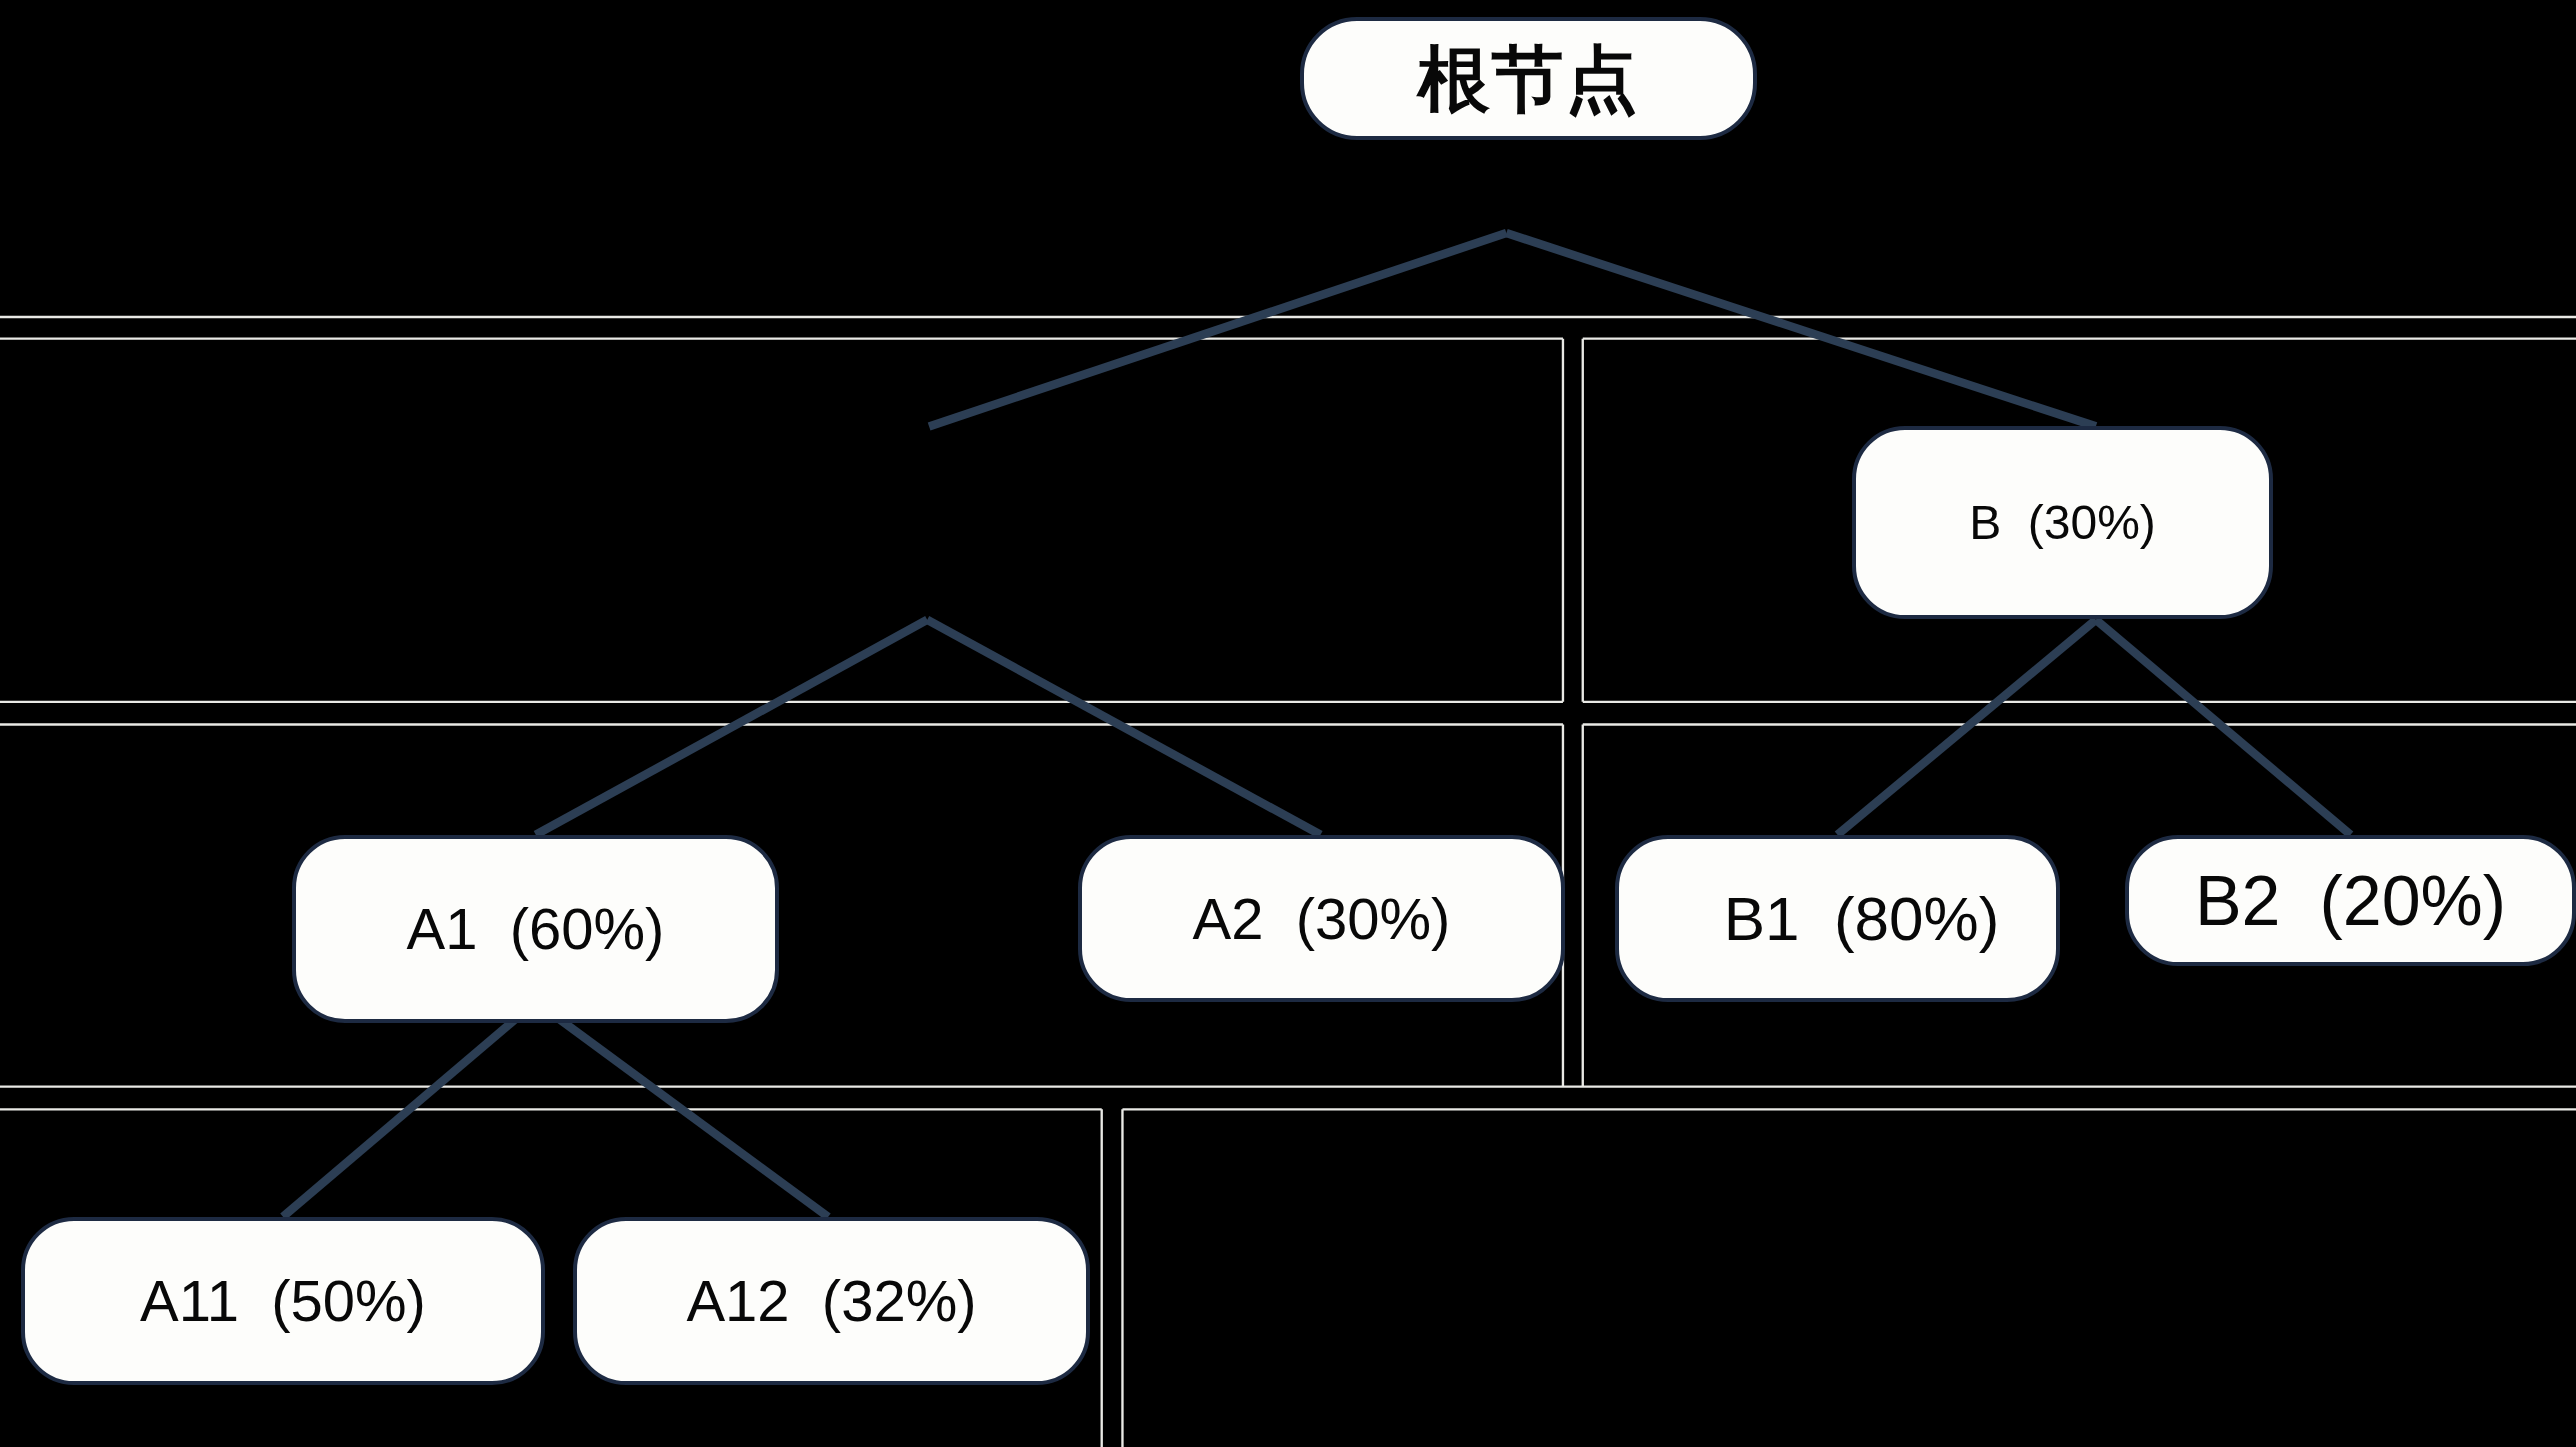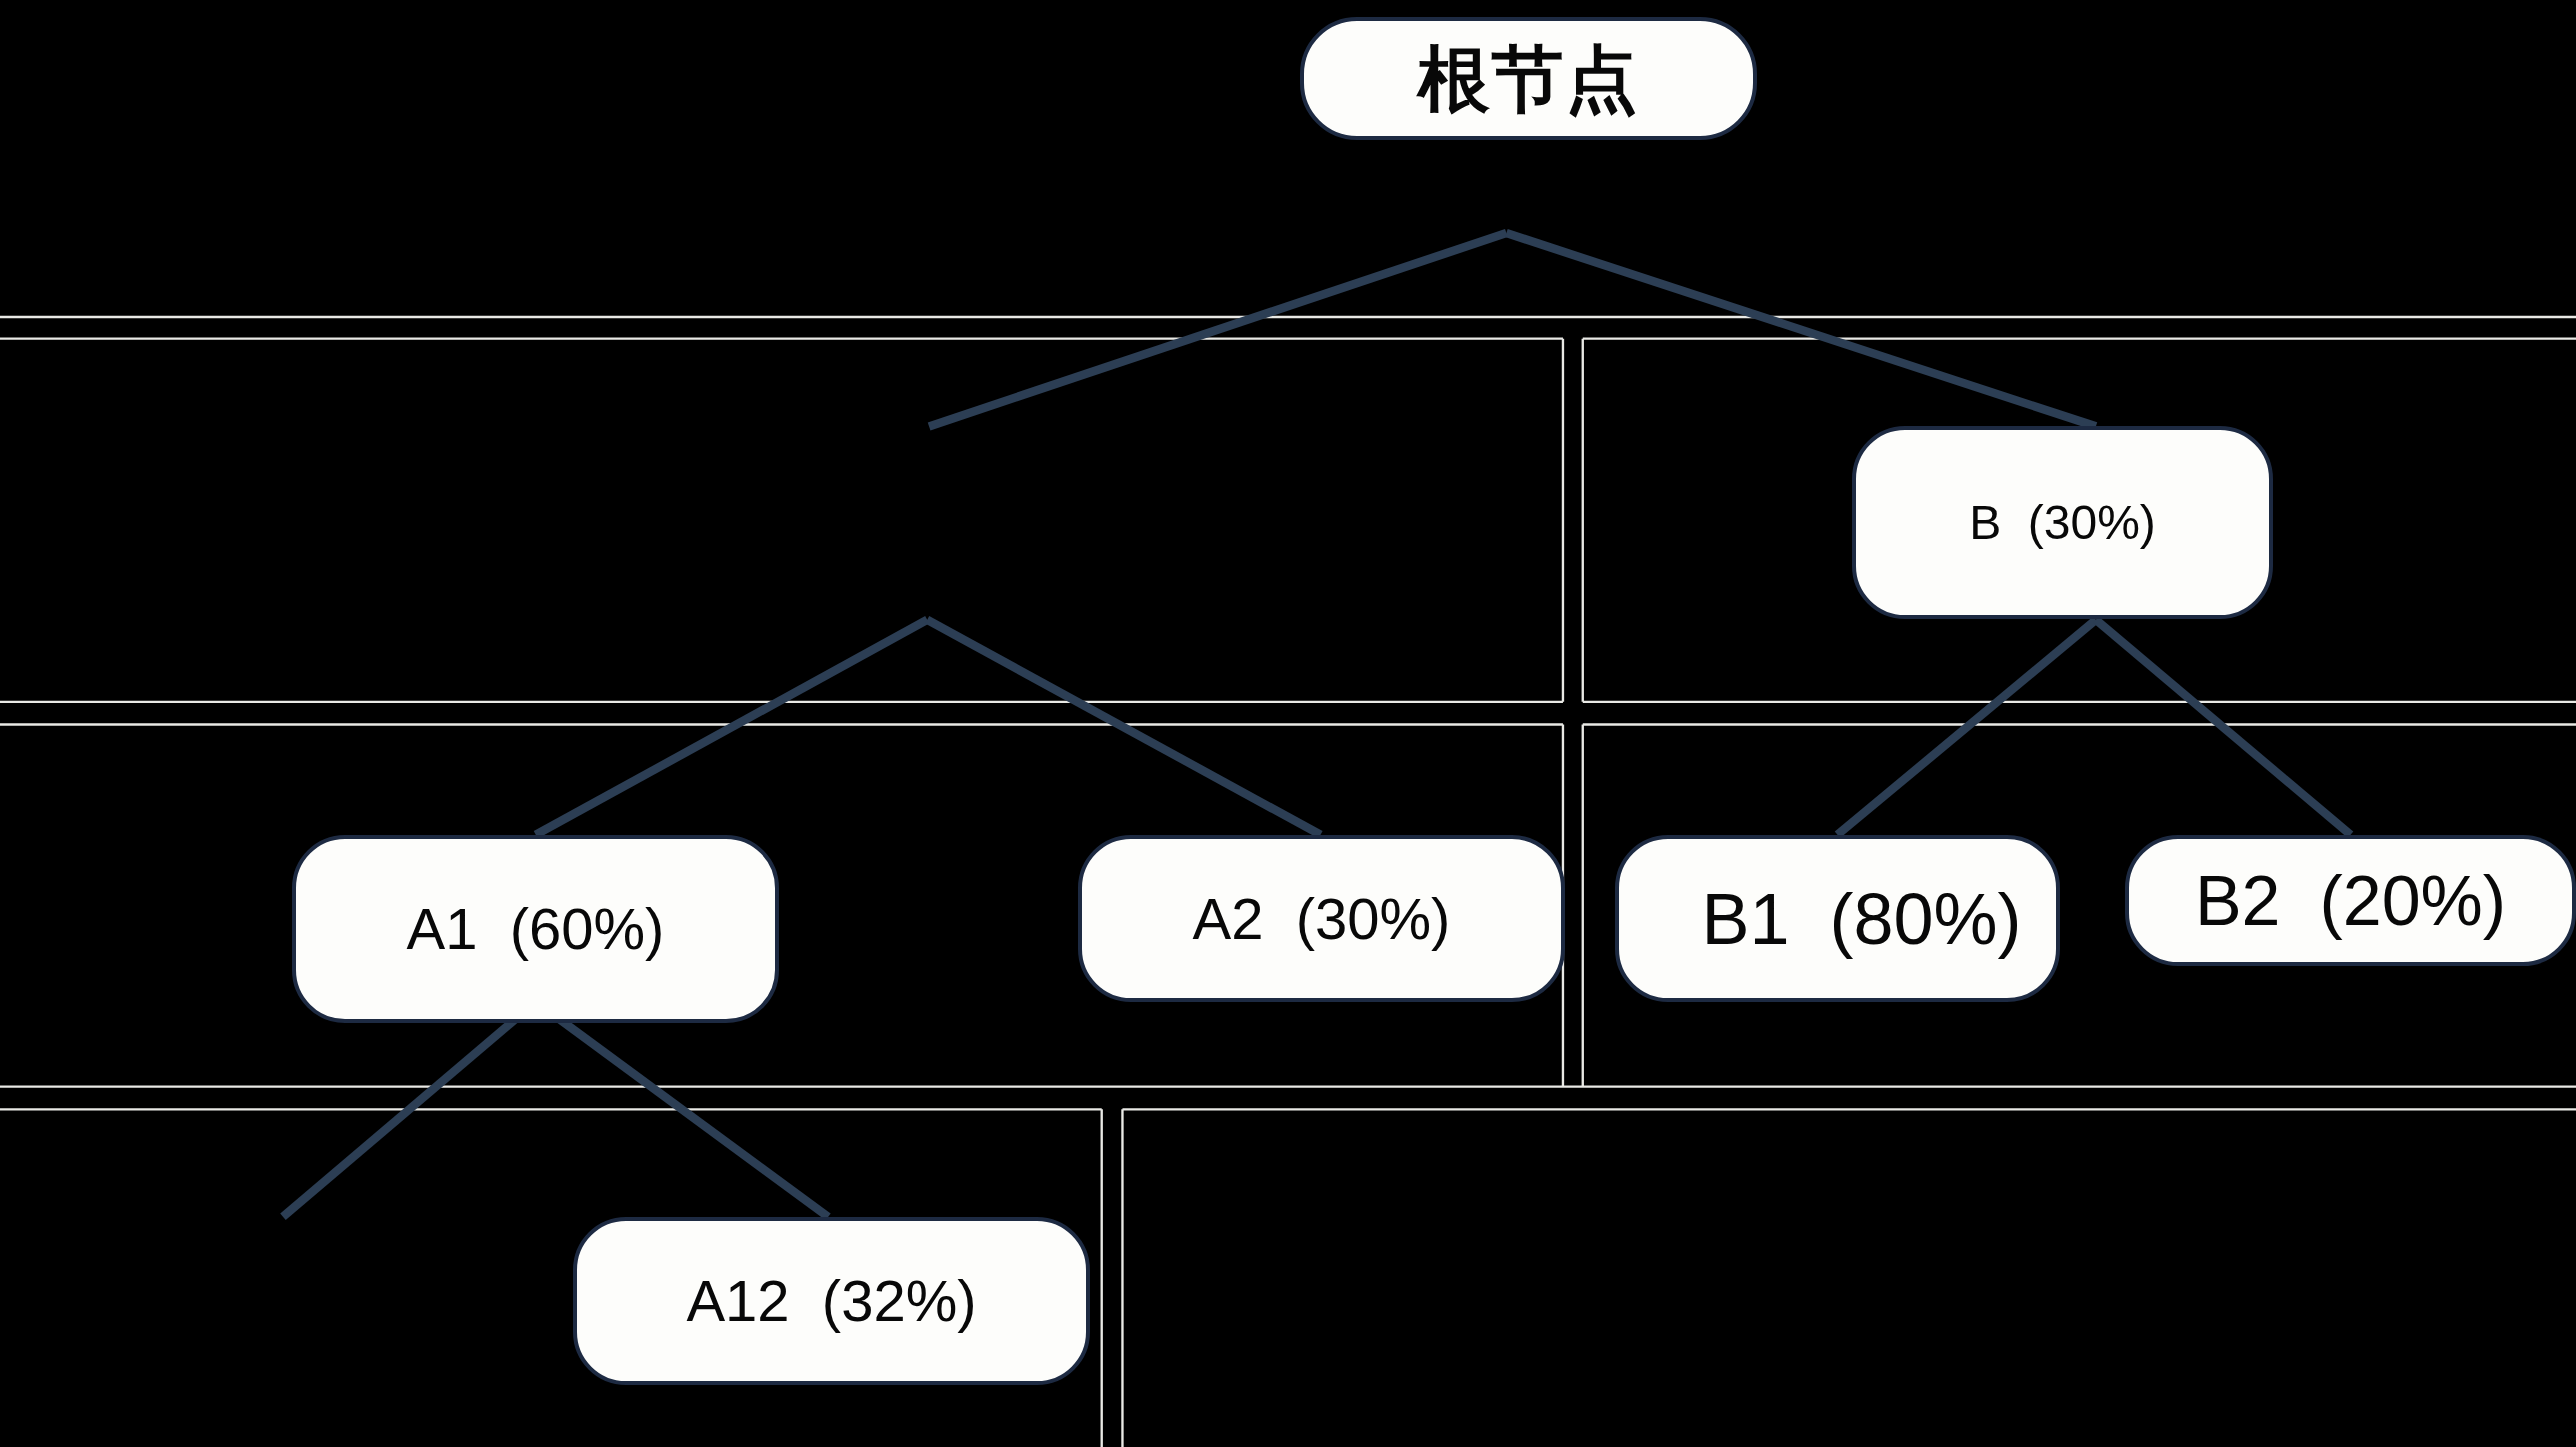--- a/index.html
+++ b/index.html
@@ -109,27 +109,30 @@
   </div>
 
   <div class="node level2" style="left:292px; top:835px; width:487px; height:188px; font-size:58px;">
     <span class="node-label">A1  (60%)</span>
   </div>
 
   <div class="node level2" style="left:1078px; top:835px; width:487px; height:167px; font-size:58px;">
     <span class="node-label">A2  (30%)</span>
   </div>
 
-  <div class="node level2" style="left:1615px; top:835px; width:445px; height:167px; font-size:72px;padding-left:48px;">
+  <div class="node level2" style="left:1615px; top:835px; width:445px; height:167px; font-size:62px;padding-left:48px;">
     <span class="node-label">B1  (80%)</span>
   </div>
 
   <div class="node level2" style="left:2125px; top:835px; width:451px; height:131px; font-size:70px;">
     <span class="node-label">B2  (20%)</span>
   </div>
 
+  <div class="node level3" style="left:21px; top:1217px; width:524px; height:168px; font-size:58px;">
+    <span class="node-label">A11  (50%)</span>
+  </div>
 
   <div class="node level3" style="left:573px; top:1217px; width:517px; height:168px; font-size:58px;">
     <span class="node-label">A12  (32%)</span>
   </div>
 
 </div>
 
 
 </body></html>

